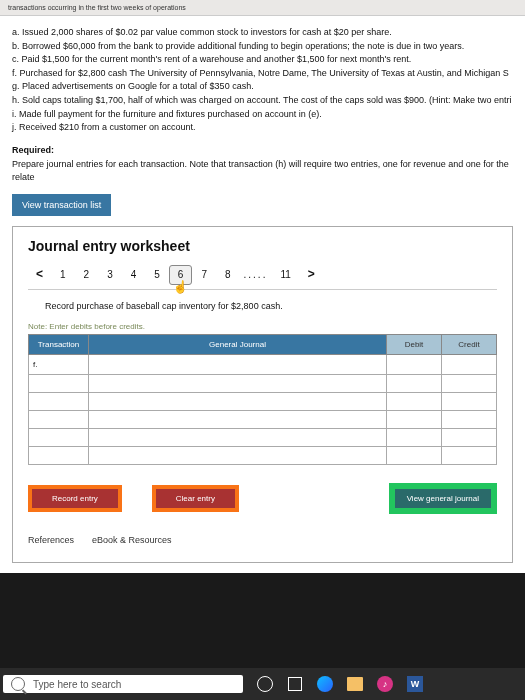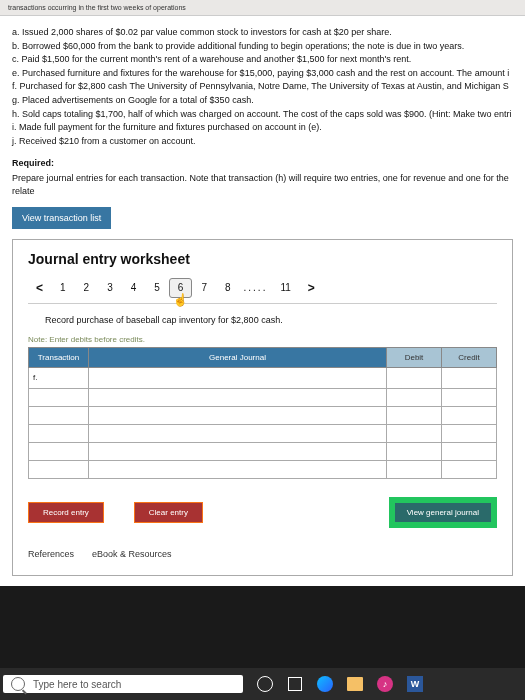--- a/index.html
+++ b/index.html
@@ -22,21 +22,21 @@
     .cursor-hand { position: absolute; font-size: 12px; left: 4px; bottom: -12px; }
     .record-instruction { font-size: 9px; margin: 8px 17px; }
     .note-text { font-size: 8px; color: #7a8a5a; margin: 8px 0 2px 0; }
     .journal-table { width: 100%; border-collapse: collapse; font-size: 8px; }
     .journal-table th { background: #3876a2; color: #fff; padding: 4px; border: 1px solid #888; font-weight: normal; }
     .journal-table th.light { background: #a8c4d4; color: #333; }
     .journal-table td { border: 1px solid #aaa; padding: 4px; height: 18px; background: #fff; }
     .journal-table td.first-col { width: 60px; }
     .action-row { display: flex; justify-content: space-between; align-items: center; margin-top: 18px; }
     .action-left { display: flex; gap: 30px; }
-    .action-btn { background: #a83232; color: #fff; font-size: 8px; padding: 5px 14px; border: 1px solid #f97316; }
+    .action-btn { background: #a83232; color: #fff; font-size: 8px; padding: 5px 20px; border: 4px solid #f97316; }
     .view-journal-btn { background: #2a6a6a; color: #fff; font-size: 8px; padding: 5px 12px; border: 6px solid #22c55e; }
     .refs-row { margin-top: 20px; font-size: 9px; display: flex; gap: 18px; }
     .refs-row span { color: #333; }
     .taskbar { position: absolute; bottom: 0; left: 0; width: 525px; height: 32px; background: #2a2a2a; display: flex; align-items: center; }
     .search-bar { background: #fff; height: 18px; width: 240px; display: flex; align-items: center; padding: 0 8px; margin-left: 3px; border-radius: 2px; }
     .search-icon-circle { width: 14px; height: 14px; border: 1.5px solid #666; border-radius: 50%; position: relative; margin-right: 8px; }
     .search-icon-circle::after { content: ''; position: absolute; width: 5px; height: 1.5px; background: #666; bottom: -2px; right: -3px; transform: rotate(45deg); }
     .search-text { font-size: 10px; color: #555; }
     .taskbar-icons { display: flex; align-items: center; gap: 10px; margin-left: 12px; }
     .tb-icon { width: 20px; height: 20px; display: flex; align-items: center; justify-content: center; color: #fff; font-size: 12px; }
@@ -50,21 +50,20 @@
 </head>
 <body>
 
 <div class="page-container">
   <div class="top-text">transactions occurring in the first two weeks of operations</div>
   <div class="problem-body">
     <ul class="problem-list">
       <li>a. Issued 2,000 shares of $0.02 par value common stock to investors for cash at $20 per share.</li>
       <li>b. Borrowed $60,000 from the bank to provide additional funding to begin operations; the note is due in two years.</li>
       <li>c. Paid $1,500 for the current month's rent of a warehouse and another $1,500 for next month's rent.</li>
-      <li>e. Purchased furniture and fixtures for the warehouse for $15,000, paying $3,000 cash and the rest on account. The amount i</li>
       <li>f. Purchased for $2,800 cash The University of Pennsylvania, Notre Dame, The University of Texas at Austin, and Michigan S</li>
       <li>g. Placed advertisements on Google for a total of $350 cash.</li>
       <li>h. Sold caps totaling $1,700, half of which was charged on account. The cost of the caps sold was $900. (Hint: Make two entri</li>
       <li>i. Made full payment for the furniture and fixtures purchased on account in (e).</li>
       <li>j. Received $210 from a customer on account.</li>
     </ul>
     <div class="required-label">Required:</div>
     <div class="required-text">Prepare journal entries for each transaction. Note that transaction (h) will require two entries, one for revenue and one for the relate</div>
     <button class="view-trans-btn">View transaction list</button>
 

